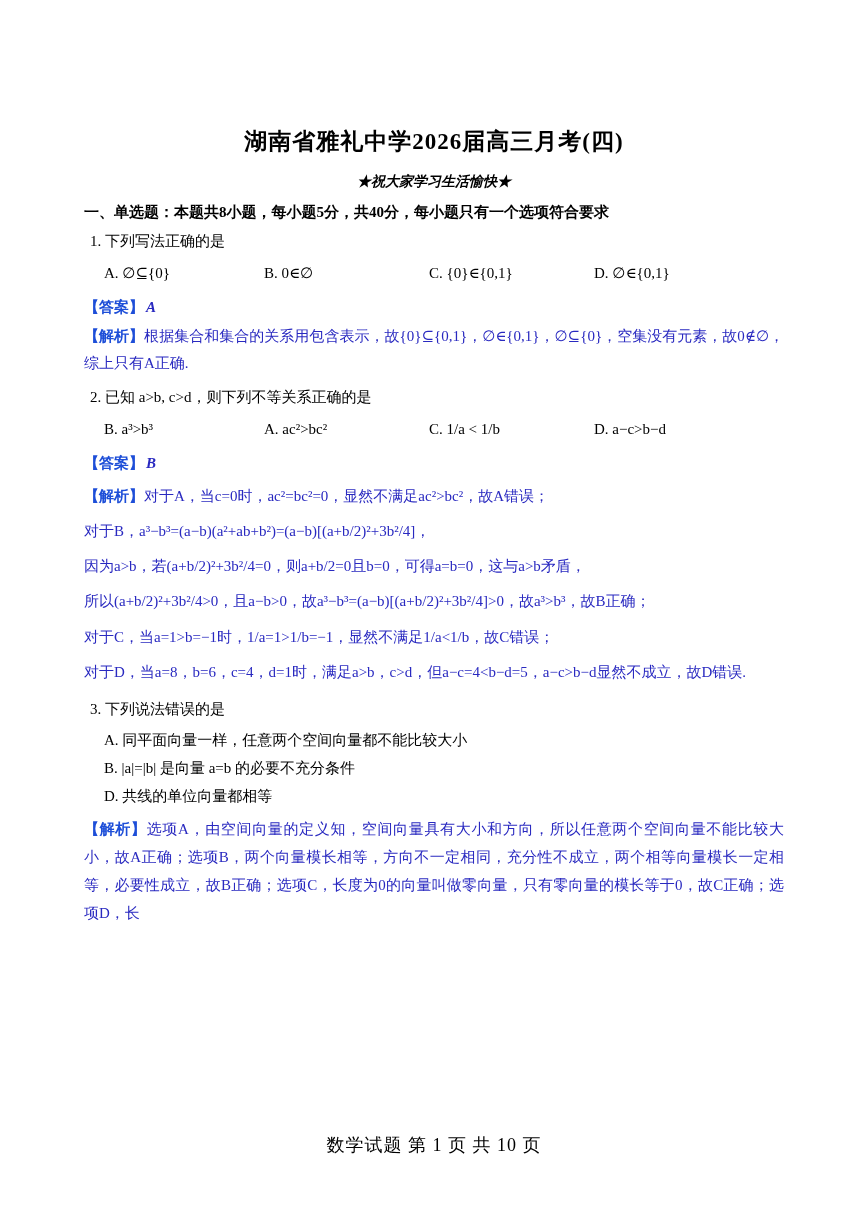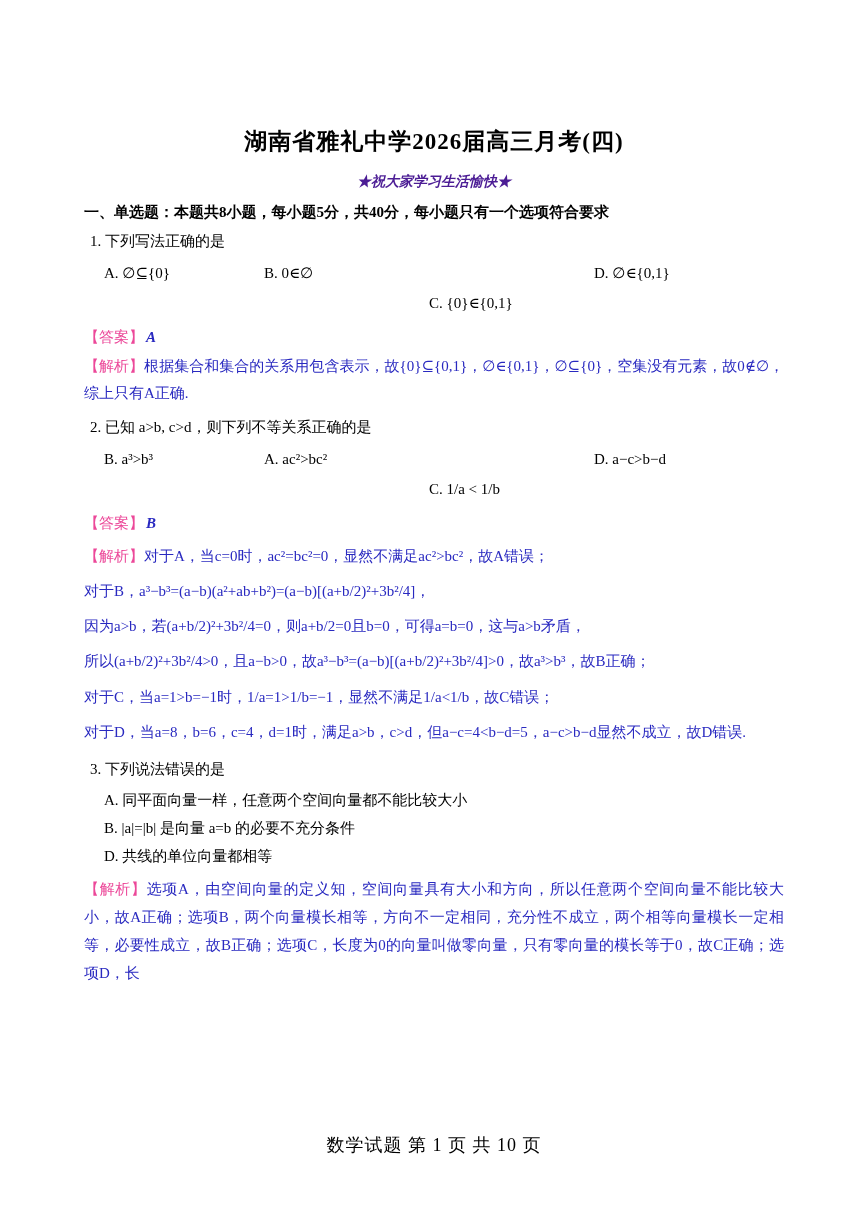--- a/index.html
+++ b/index.html
@@ -29,21 +29,21 @@
   }
   .doc-subtitle {
     text-align: center;
     font-size: 21px;
     font-weight: bold;
     margin: 0 0 20px 0;
     letter-spacing: 2px;
   }
   .motto {
     text-align: center;
-    color: #4c1d95;
+    color: #000000;
     font-weight: bold;
     font-style: italic;
     font-size: 14px;
     margin: 0 0 12px 0;
   }
   .notice-heading {
     font-weight: bold;
     font-size: 15px;
     margin: 0 0 4px 0;
   }
@@ -65,31 +65,31 @@
     line-height: 1.8;
   }
   .options-row {
     display: flex;
     padding-left: 20px;
     margin: 4px 0 6px 0;
     line-height: 1.9;
   }
   .options-row .opt:nth-child(1) { width: 160px; }
   .options-row .opt:nth-child(2) { width: 165px; }
-  .options-row .opt:nth-child(3) { width: 165px; margin-top: 30px; }
+  .options-row .opt:nth-child(3) { width: 165px; }
   .options-row .opt:nth-child(4) { flex: 1; }
   .options-col { padding-left: 20px; margin: 2px 0 6px 0; }
   .options-col .opt {
     display: block;
     line-height: 1.85;
   }
   .answer-line { margin: 6px 0 2px 0; line-height: 1.8; }
   .label-red {
-    color: #ec4899;
-    font-weight: normal;
+    color: #1d4ed8;
+    font-weight: bold;
   }
   .ans-letter {
     color: #2929c0;
     font-weight: bold;
     font-style: italic;
     padding-left: 2px;
   }
   .blue { color: #2929c0; }
   .analysis-para {
     margin: 2px 0 6px 0;

